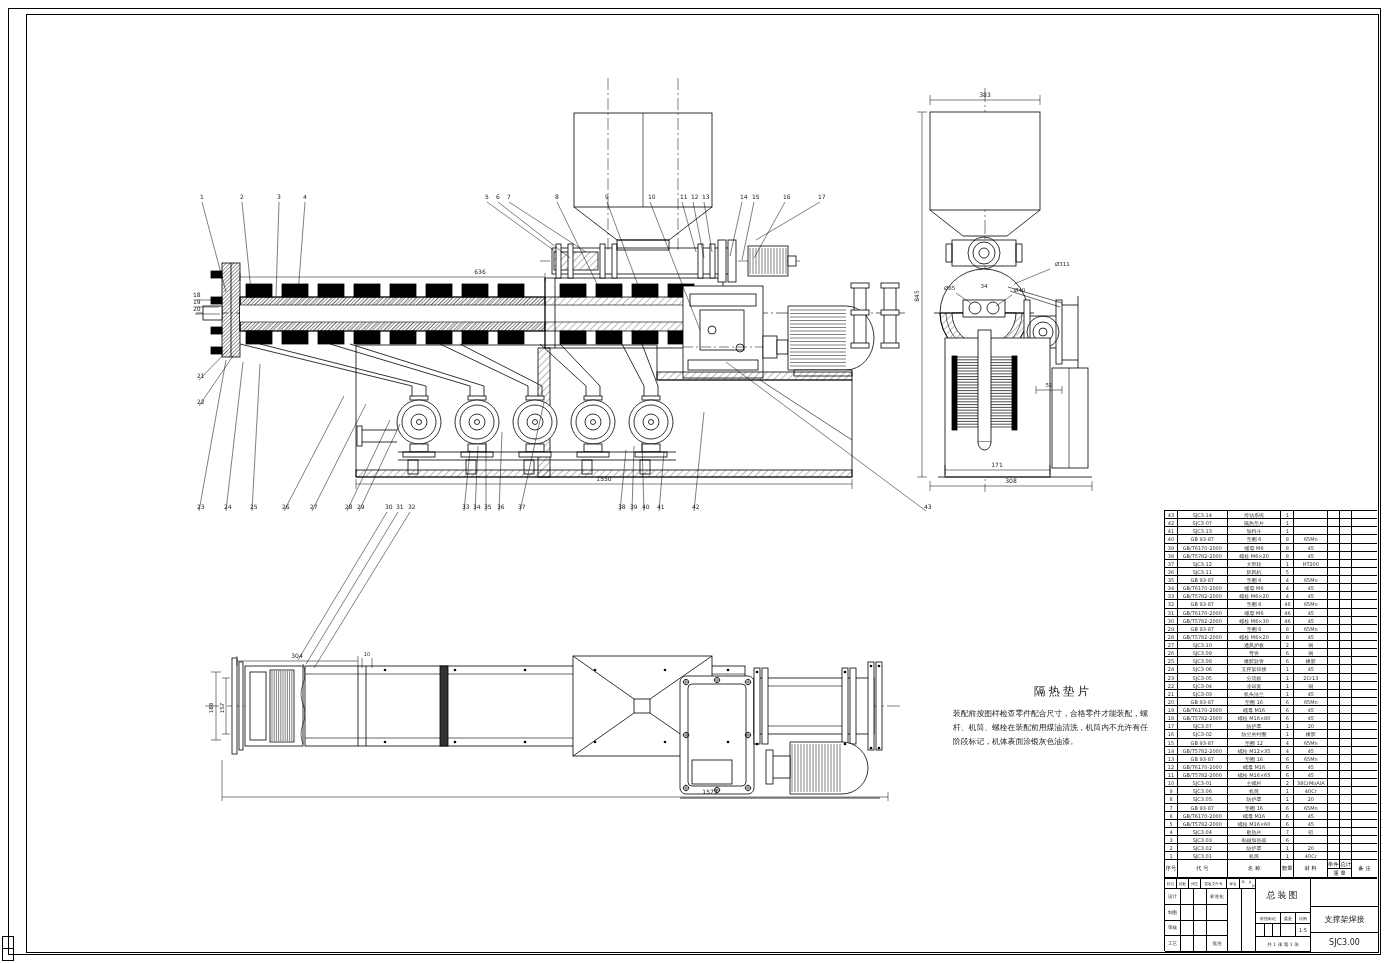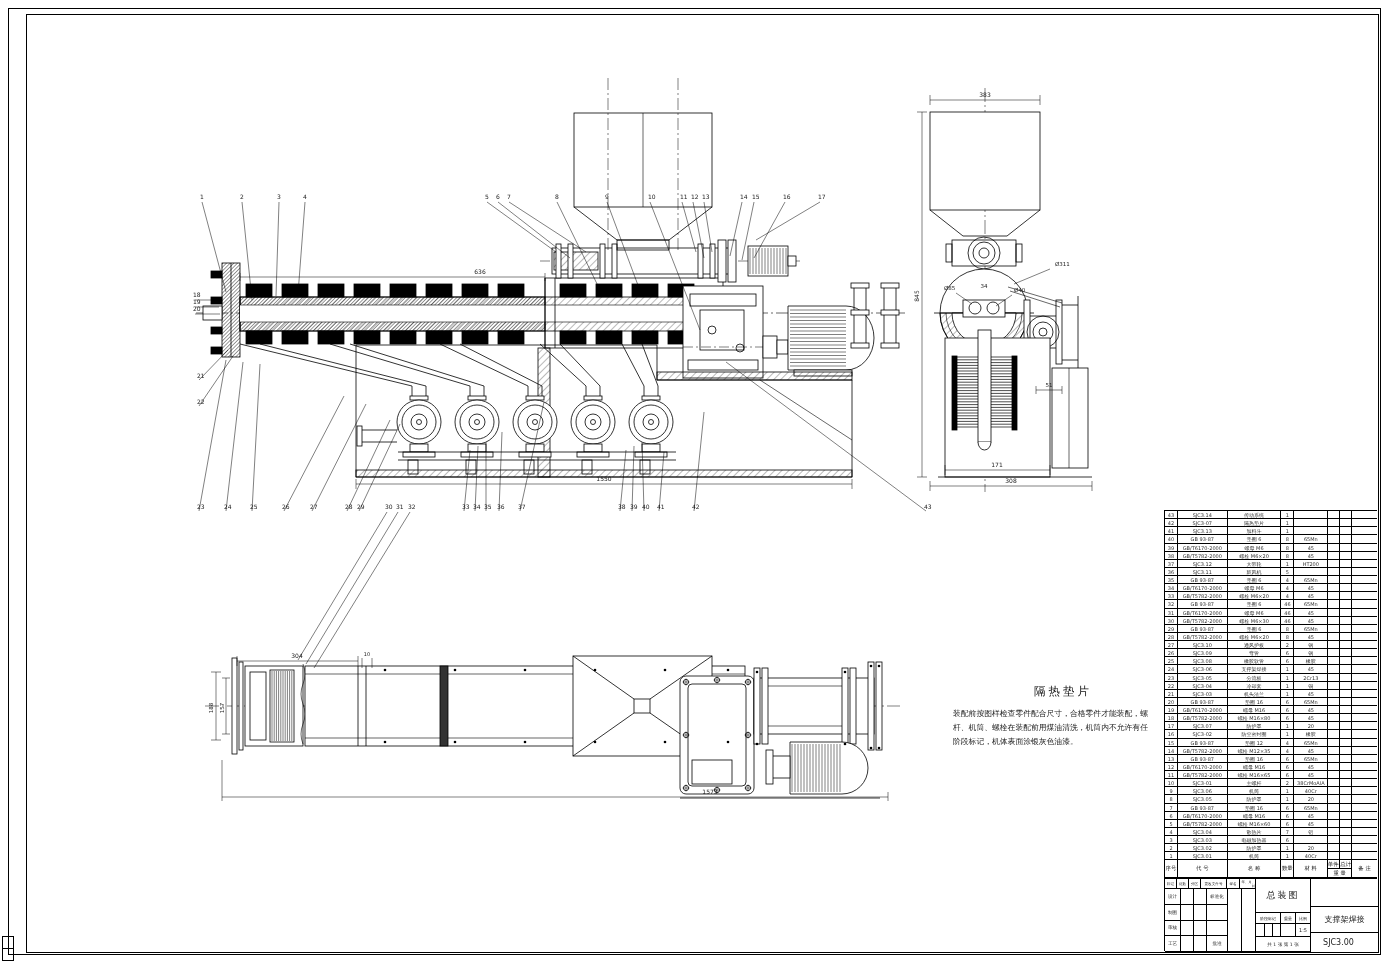--- a/index.html
+++ b/index.html
@@ -1126,15 +1126,15 @@
     <div class="cell" style="left:131px;top:34px;width:15px;height:11px;font-size:4px">比例</div>
     <div class="cell" style="left:91px;top:45px;width:9px;height:13px"></div>
     <div class="cell" style="left:100px;top:45px;width:8px;height:13px"></div>
     <div class="cell" style="left:108px;top:45px;width:8px;height:13px"></div>
     <div class="cell" style="left:116px;top:45px;width:15px;height:13px"></div>
     <div class="cell" style="left:131px;top:45px;width:15px;height:13px;font-size:5px">1:5</div>
     <div class="cell" style="left:91px;top:58px;width:55px;height:15px;font-size:4.6px">共 1 张  第 1 张</div>
 
     <div class="cell" style="left:146px;top:0;width:67px;height:28px;border-right:none"></div>
     <div class="cell" style="left:146px;top:28px;width:67px;height:26px;border-right:none;font-size:8px">支撑架焊接</div>
-    <div class="cell" style="left:140px;top:54px;width:67px;height:19px;border-right:none;border-bottom:none;font-size:8px">SJC3.00</div>
+    <div class="cell" style="left:146px;top:54px;width:67px;height:19px;border-right:none;border-bottom:none;font-size:8px">SJC3.00</div>
   </div>
 </div>
 
 </body></html>

